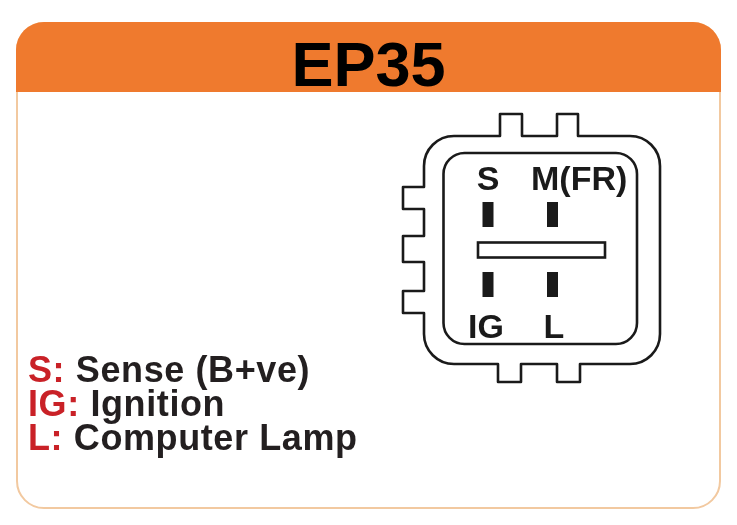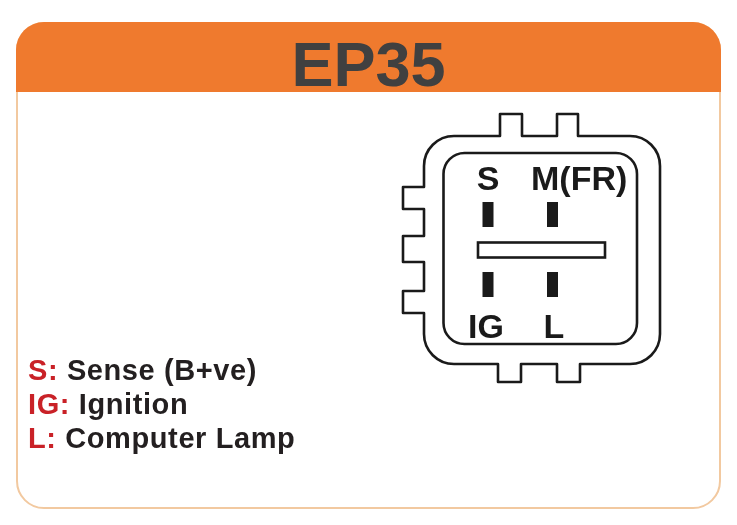--- a/index.html
+++ b/index.html
@@ -34,21 +34,21 @@
     background: #ef7a2e;
     border-radius: 28px 28px 0 0;
     display: flex;
     align-items: center;
     justify-content: center;
     box-sizing: border-box;
     padding-top: 14px;
   }
 
   .card-title {
-    color: #404040;
+    color: #000000;
     font-size: 63px;
     font-weight: bold;
     letter-spacing: 0px;
     line-height: 1;
   }
 
   .connector-svg {
     position: absolute;
     left: 390px;
     top: 100px;
@@ -60,21 +60,21 @@
     font-family: "Liberation Sans", sans-serif;
     font-weight: bold;
     font-size: 34px;
     fill: #1a1a1a;
   }
 
   .legend {
     position: absolute;
     left: 28px;
     top: 353px;
-    font-size: 29px;
+    font-size: 36px;
     font-weight: bold;
     line-height: 34px;
     letter-spacing: 0.6px;
     white-space: nowrap;
   }
 
   .legend-row { display: block; }
 
   .legend-label { color: #c92127; }
 

